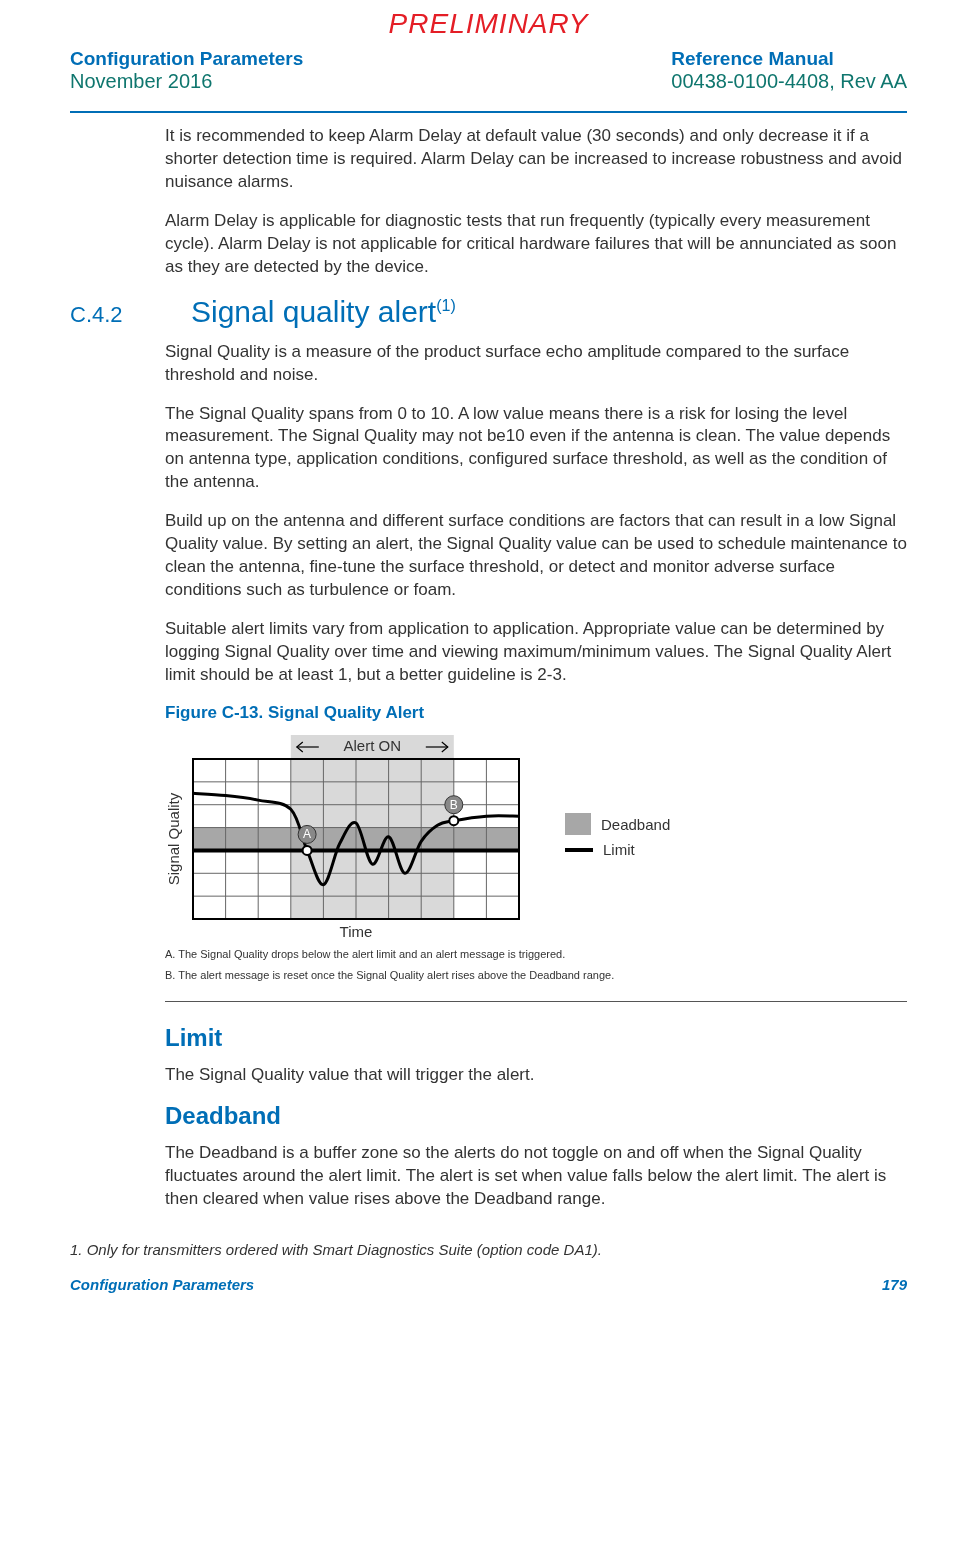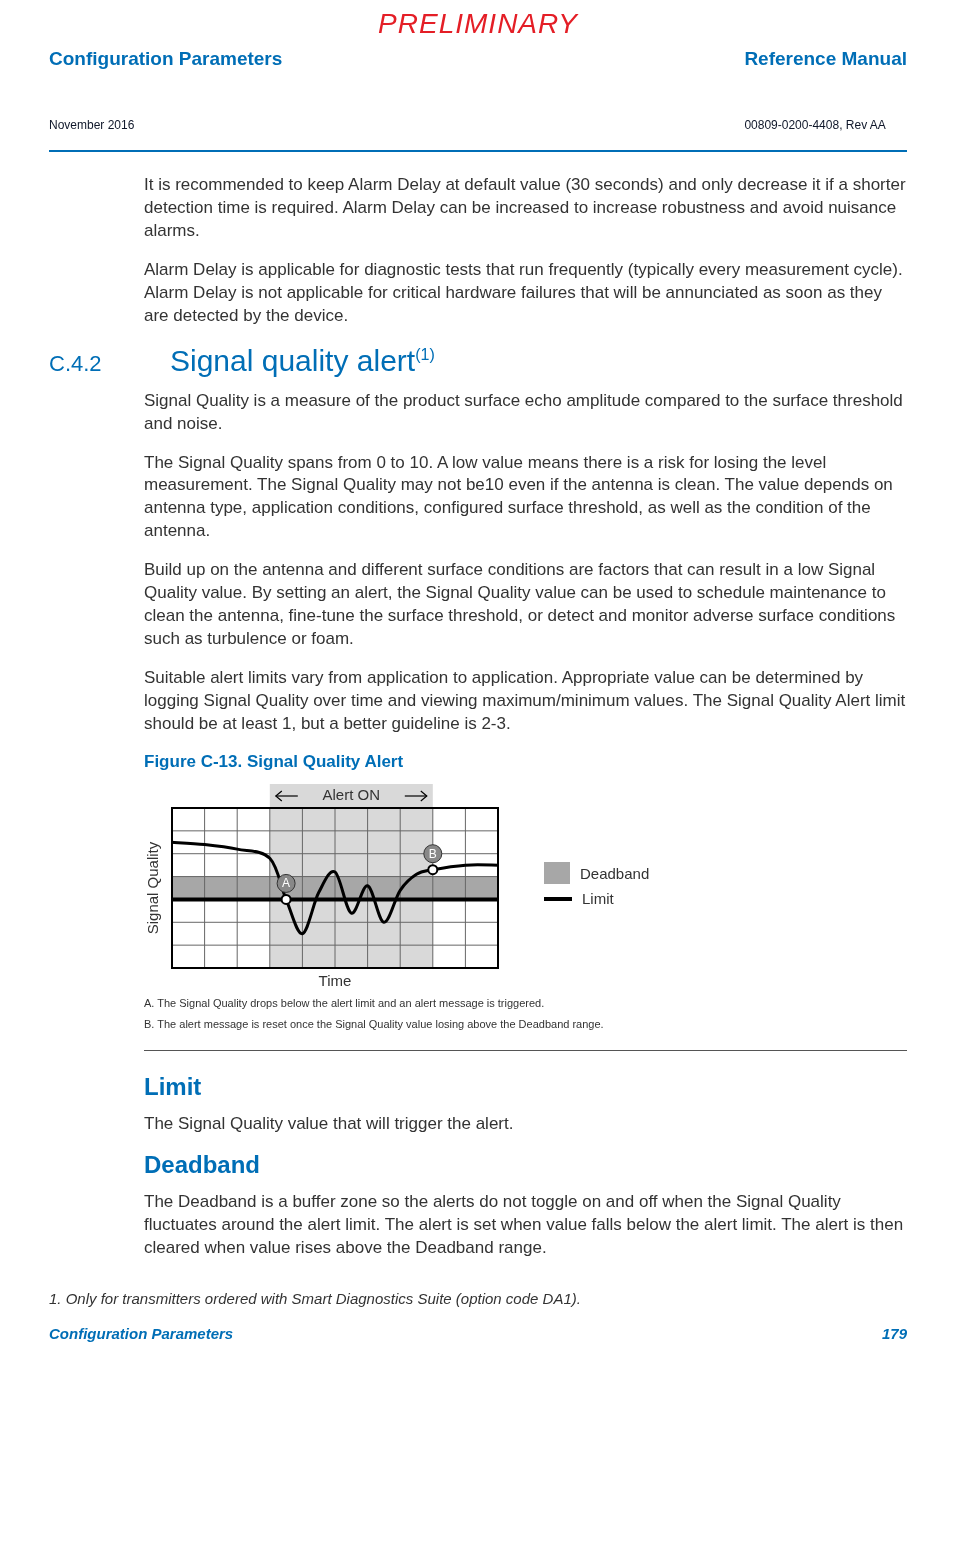--- a/index.html
+++ b/index.html
@@ -6,21 +6,21 @@
   html, body {
     margin: 0;
     padding: 0;
     width: 977px;
     font-family: "Segoe UI", "Myriad Pro", Arial, sans-serif;
     color: #333;
     background: #fff;
   }
   .page {
     width: 977px;
-    padding: 0 70px 40px 49px;
+    padding: 0 70px 40px 70px;
     position: relative;
   }
   .preliminary {
     text-align: center;
     font-style: italic;
     color: #e41e26;
     font-size: 28px;
     font-weight: 500;
     padding-top: 8px;
     letter-spacing: 1px;
@@ -34,26 +34,25 @@
     margin-top: 8px;
   }
   .header-left { text-align: left; }
   .header-right { text-align: left; }
   .header-title {
     color: #006eb6;
     font-weight: 700;
     font-size: 19px;
   }
   .header-sub {
-    font-size: 12px;
-    color: #0f172a;
-    margin-top: 48px;
+    font-size: 20px;
+    color: #0f766e;
   }
   .body {
-    margin-top: 22px;
+    margin-top: 12px;
     margin-left: 95px;
   }
   .para {
     font-size: 17px;
     line-height: 1.35;
     margin: 0 0 16px 0;
     color: #333;
   }
   .section-row {
     display: flex;
@@ -156,21 +155,21 @@
 
   <div class="preliminary">PRELIMINARY</div>
 
   <div class="header">
     <div class="header-left">
       <div class="header-title">Configuration Parameters</div>
       <div class="header-sub">November 2016</div>
     </div>
     <div class="header-right">
       <div class="header-title">Reference Manual</div>
-      <div class="header-sub">00809-0200-4408, Rev AA</div>
+      <div class="header-sub">00438-0100-4408, Rev AA</div>
     </div>
   </div>
 
   <div class="body">
 
     <p class="para">It is recommended to keep Alarm Delay at default value (30 seconds) and only decrease it if a shorter detection time is required. Alarm Delay can be increased to increase robustness and avoid nuisance alarms.</p>
     <p class="para">Alarm Delay is applicable for diagnostic tests that run frequently (typically every measurement cycle). Alarm Delay is not applicable for critical hardware failures that will be annunciated as soon as they are detected by the device.</p>
 
     <div class="section-row">
       <div class="section-num">C.4.2</div>
@@ -249,21 +248,21 @@
             <span>Deadband</span>
           </div>
           <div class="legend-row">
             <div class="swatch-line"></div>
             <span>Limit</span>
           </div>
         </div>
       </div>
 
       <div class="fig-caption">A. The Signal Quality drops below the alert limit and an alert message is triggered.</div>
-      <div class="fig-caption">B.  The alert message is reset once the Signal Quality value losing above the Deadband range.</div>
+      <div class="fig-caption">B.  The alert message is reset once the Signal Quality alert rises above the Deadband range.</div>
     </div>
 
     <hr class="hr">
 
     <div class="sub-head">Limit</div>
     <p class="para">The Signal Quality value that will trigger the alert.</p>
 
     <div class="sub-head">Deadband</div>
     <p class="para">The Deadband is a buffer zone so the alerts do not toggle on and off when the Signal Quality fluctuates around the alert limit. The alert is set when value falls below the alert limit. The alert is then cleared when value rises above the Deadband range.</p>
 

